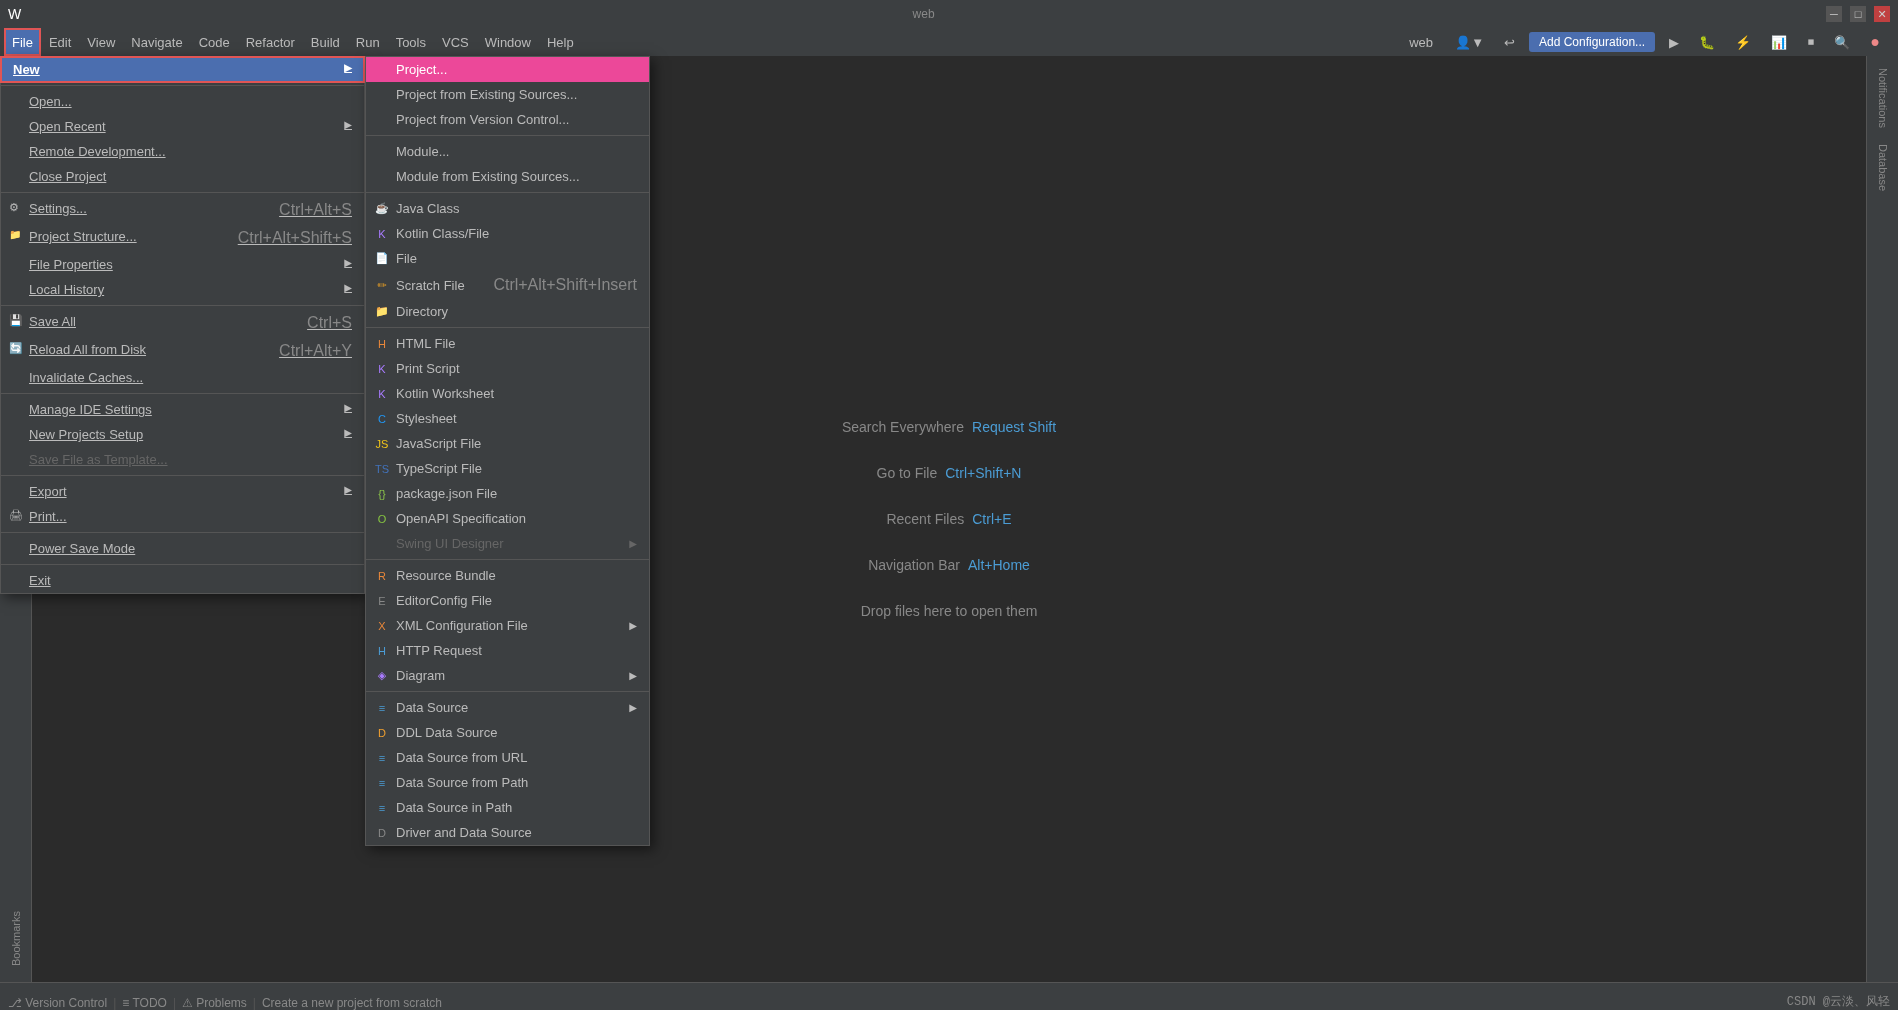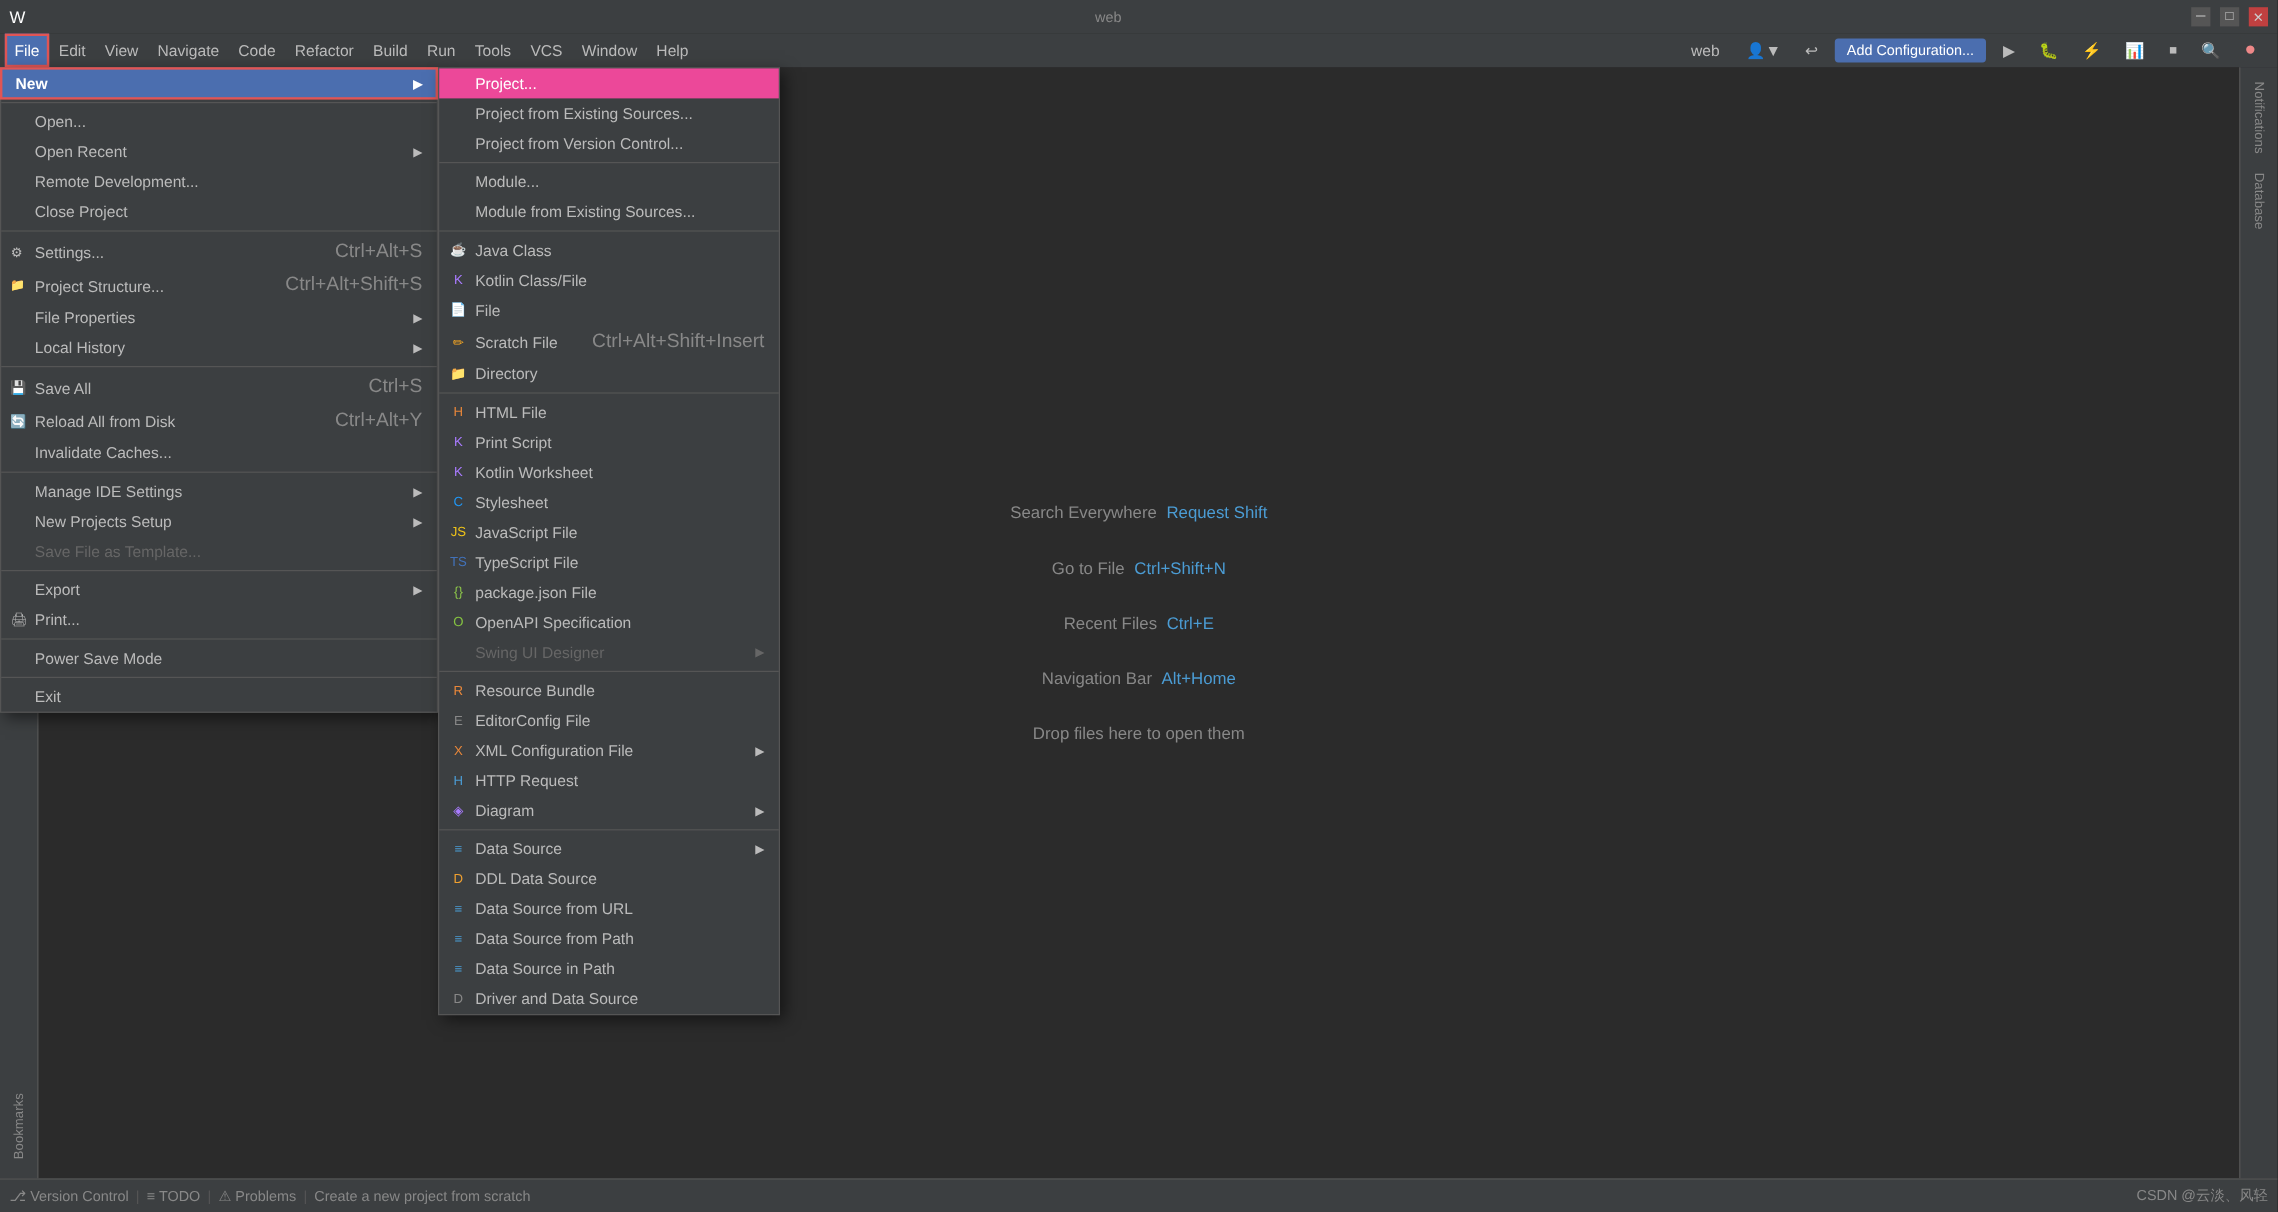--- a/index.html
+++ b/index.html
@@ -200,32 +200,33 @@
 
     
     #status-bar {
       position: absolute;
       bottom: 0;
       left: 0;
       width: 100%;
       height: 28px;
       background: #3c3f41;
       display: flex;
-      align-items: center;
+      align-items: flex-end;
       padding: 0 8px;
       font-size: 12px;
       color: #888;
       border-top: 1px solid #555;
       z-index: 100;
     }
     #status-bar-right {
       margin-left: auto;
       display: flex;
       align-items: center;
       gap: 12px;
+      font-family: Liberation Mono, monospace;
     }
 
     
     #menu-overlay {
       position: absolute;
       top: 56px;
       left: 0;
       width: 100%;
       height: calc(100% - 56px);
       z-index: 200;
@@ -238,27 +239,27 @@
       top: 0;
       left: 0;
       width: 365px;
       background: #3c3f41;
       border: 1px solid #555;
       box-shadow: 4px 4px 12px rgba(0,0,0,0.5);
       z-index: 300;
     }
     .dropdown-item {
       display: flex;
-      align-items: center;
       padding: 5px 12px 5px 28px;
       cursor: pointer;
       color: #bbbbbb;
       font-size: 13px;
       position: relative;
       min-height: 24px;
+      text-decoration: underline;
     }
     .dropdown-item.disabled {
       color: #666;
       cursor: default;
     }
     .dropdown-separator {
       height: 1px;
       background: #555;
       margin: 3px 0;
     }

